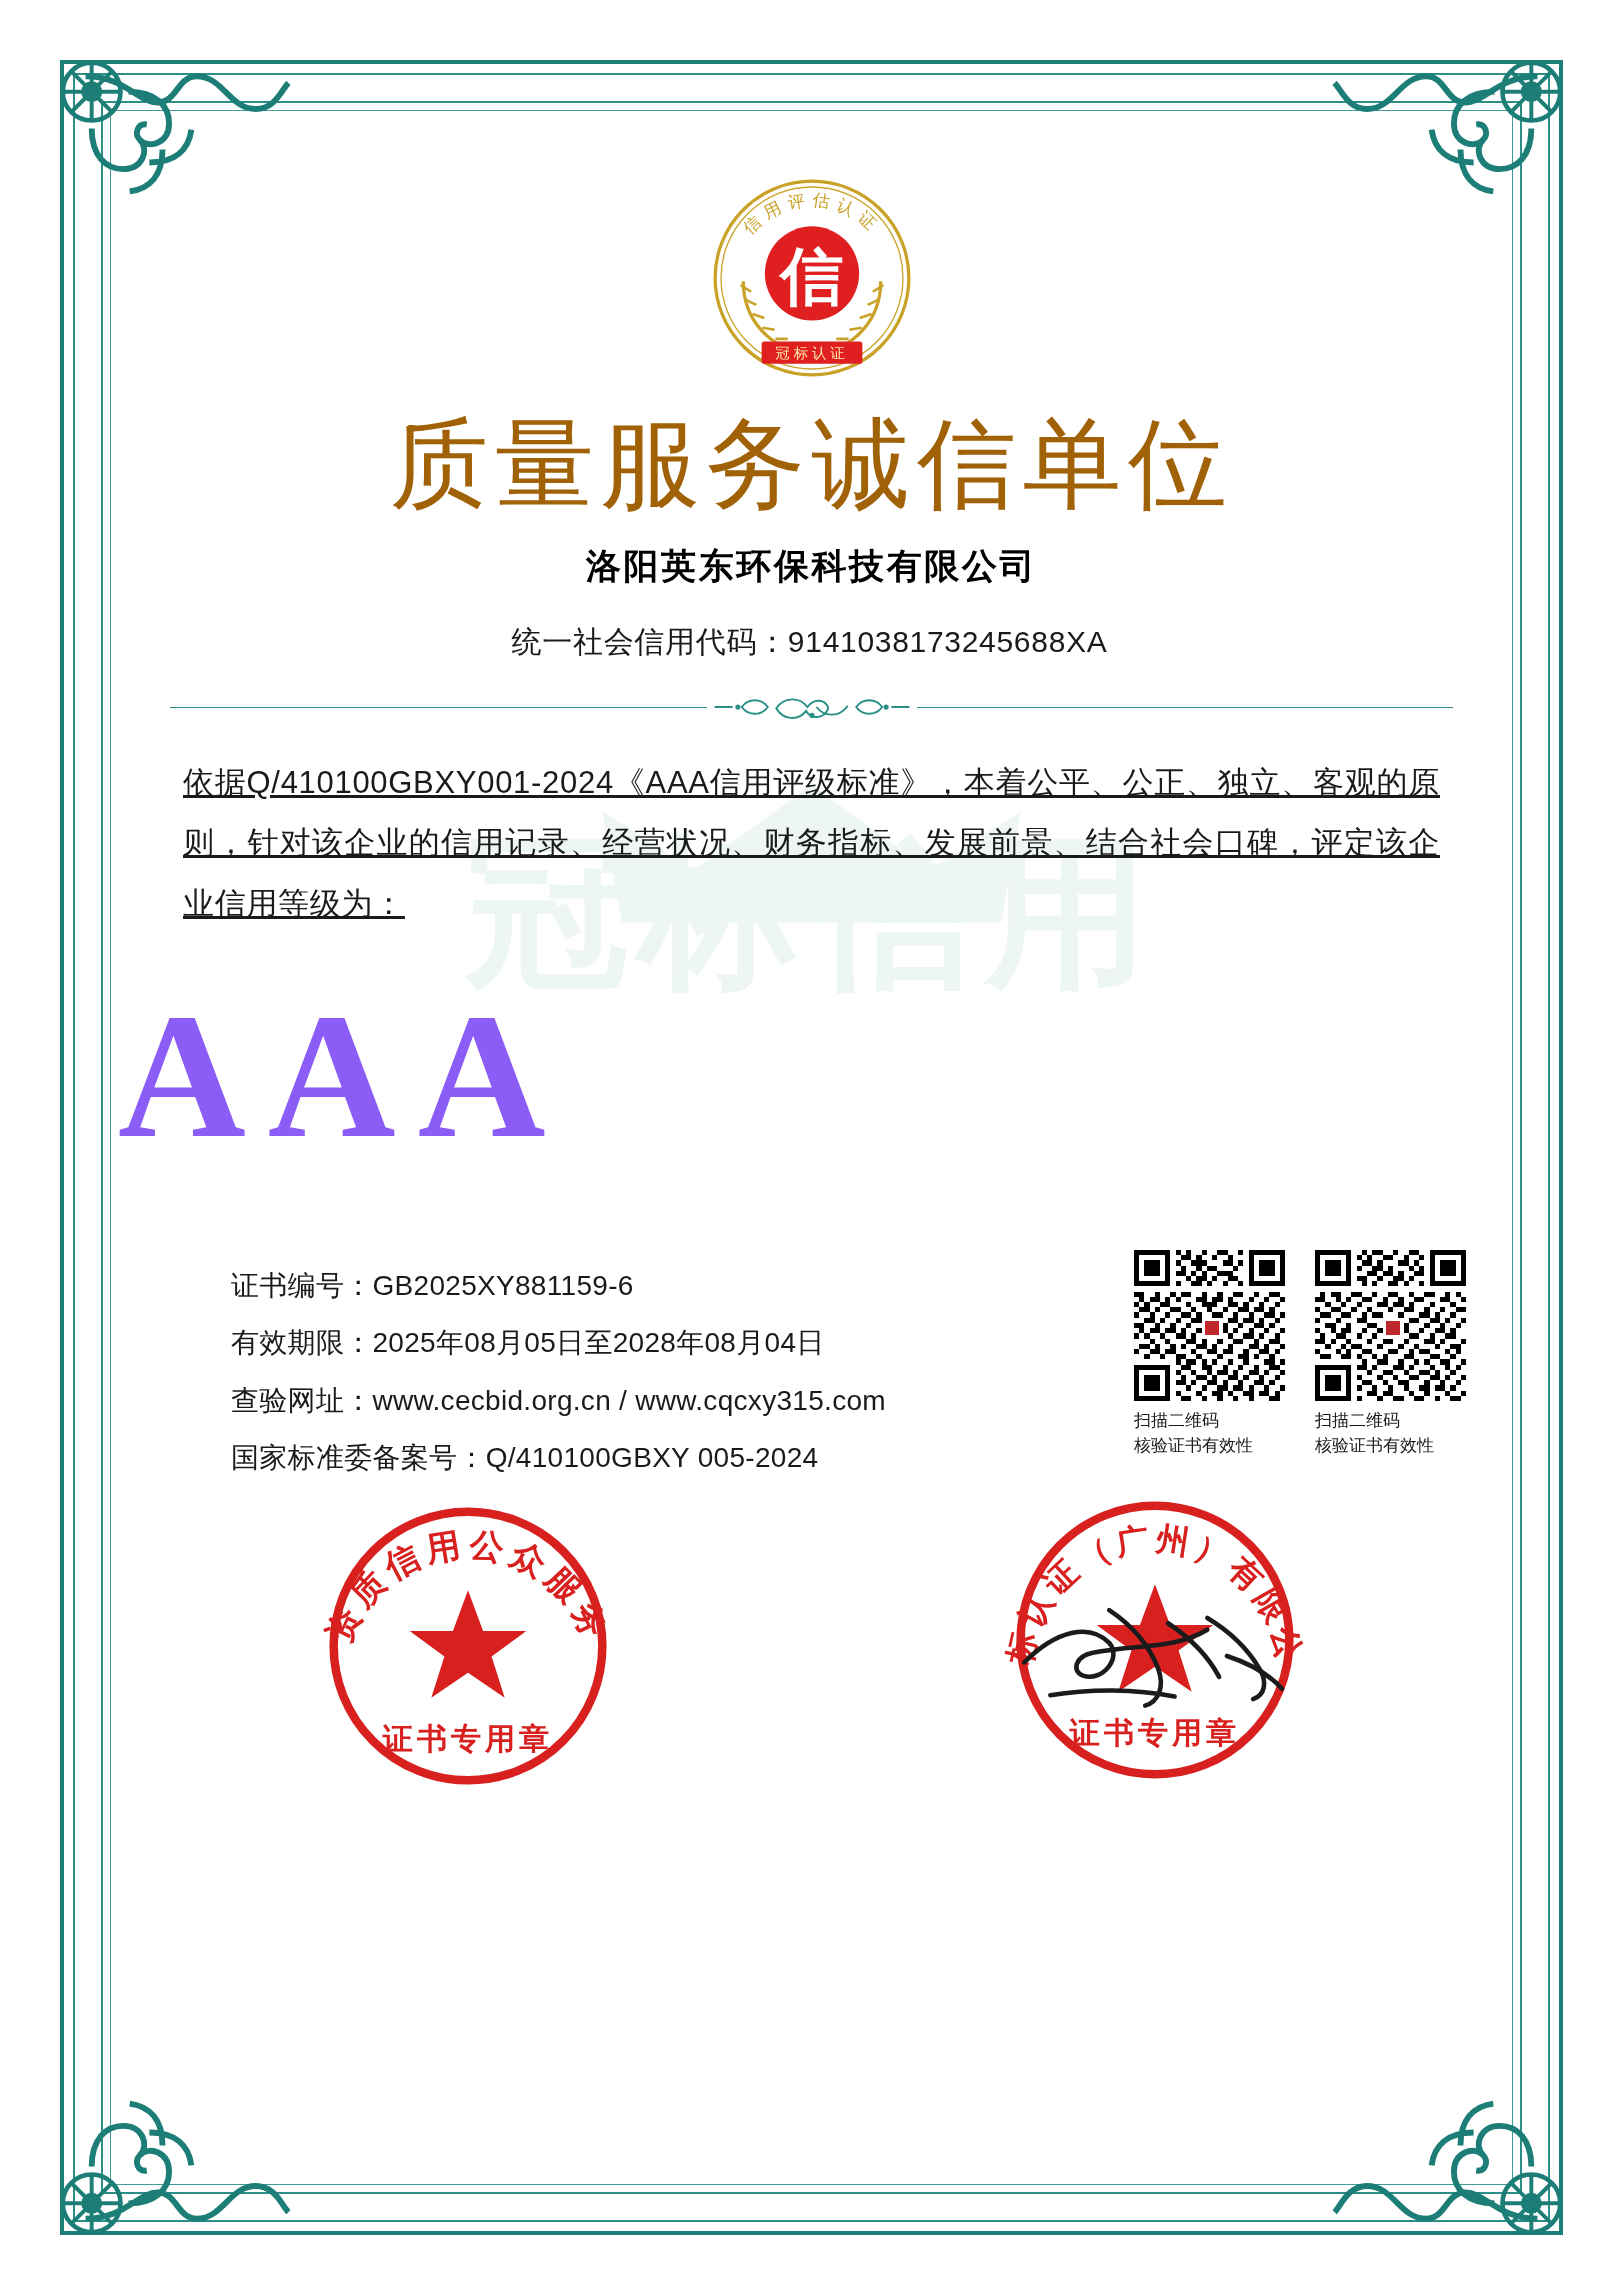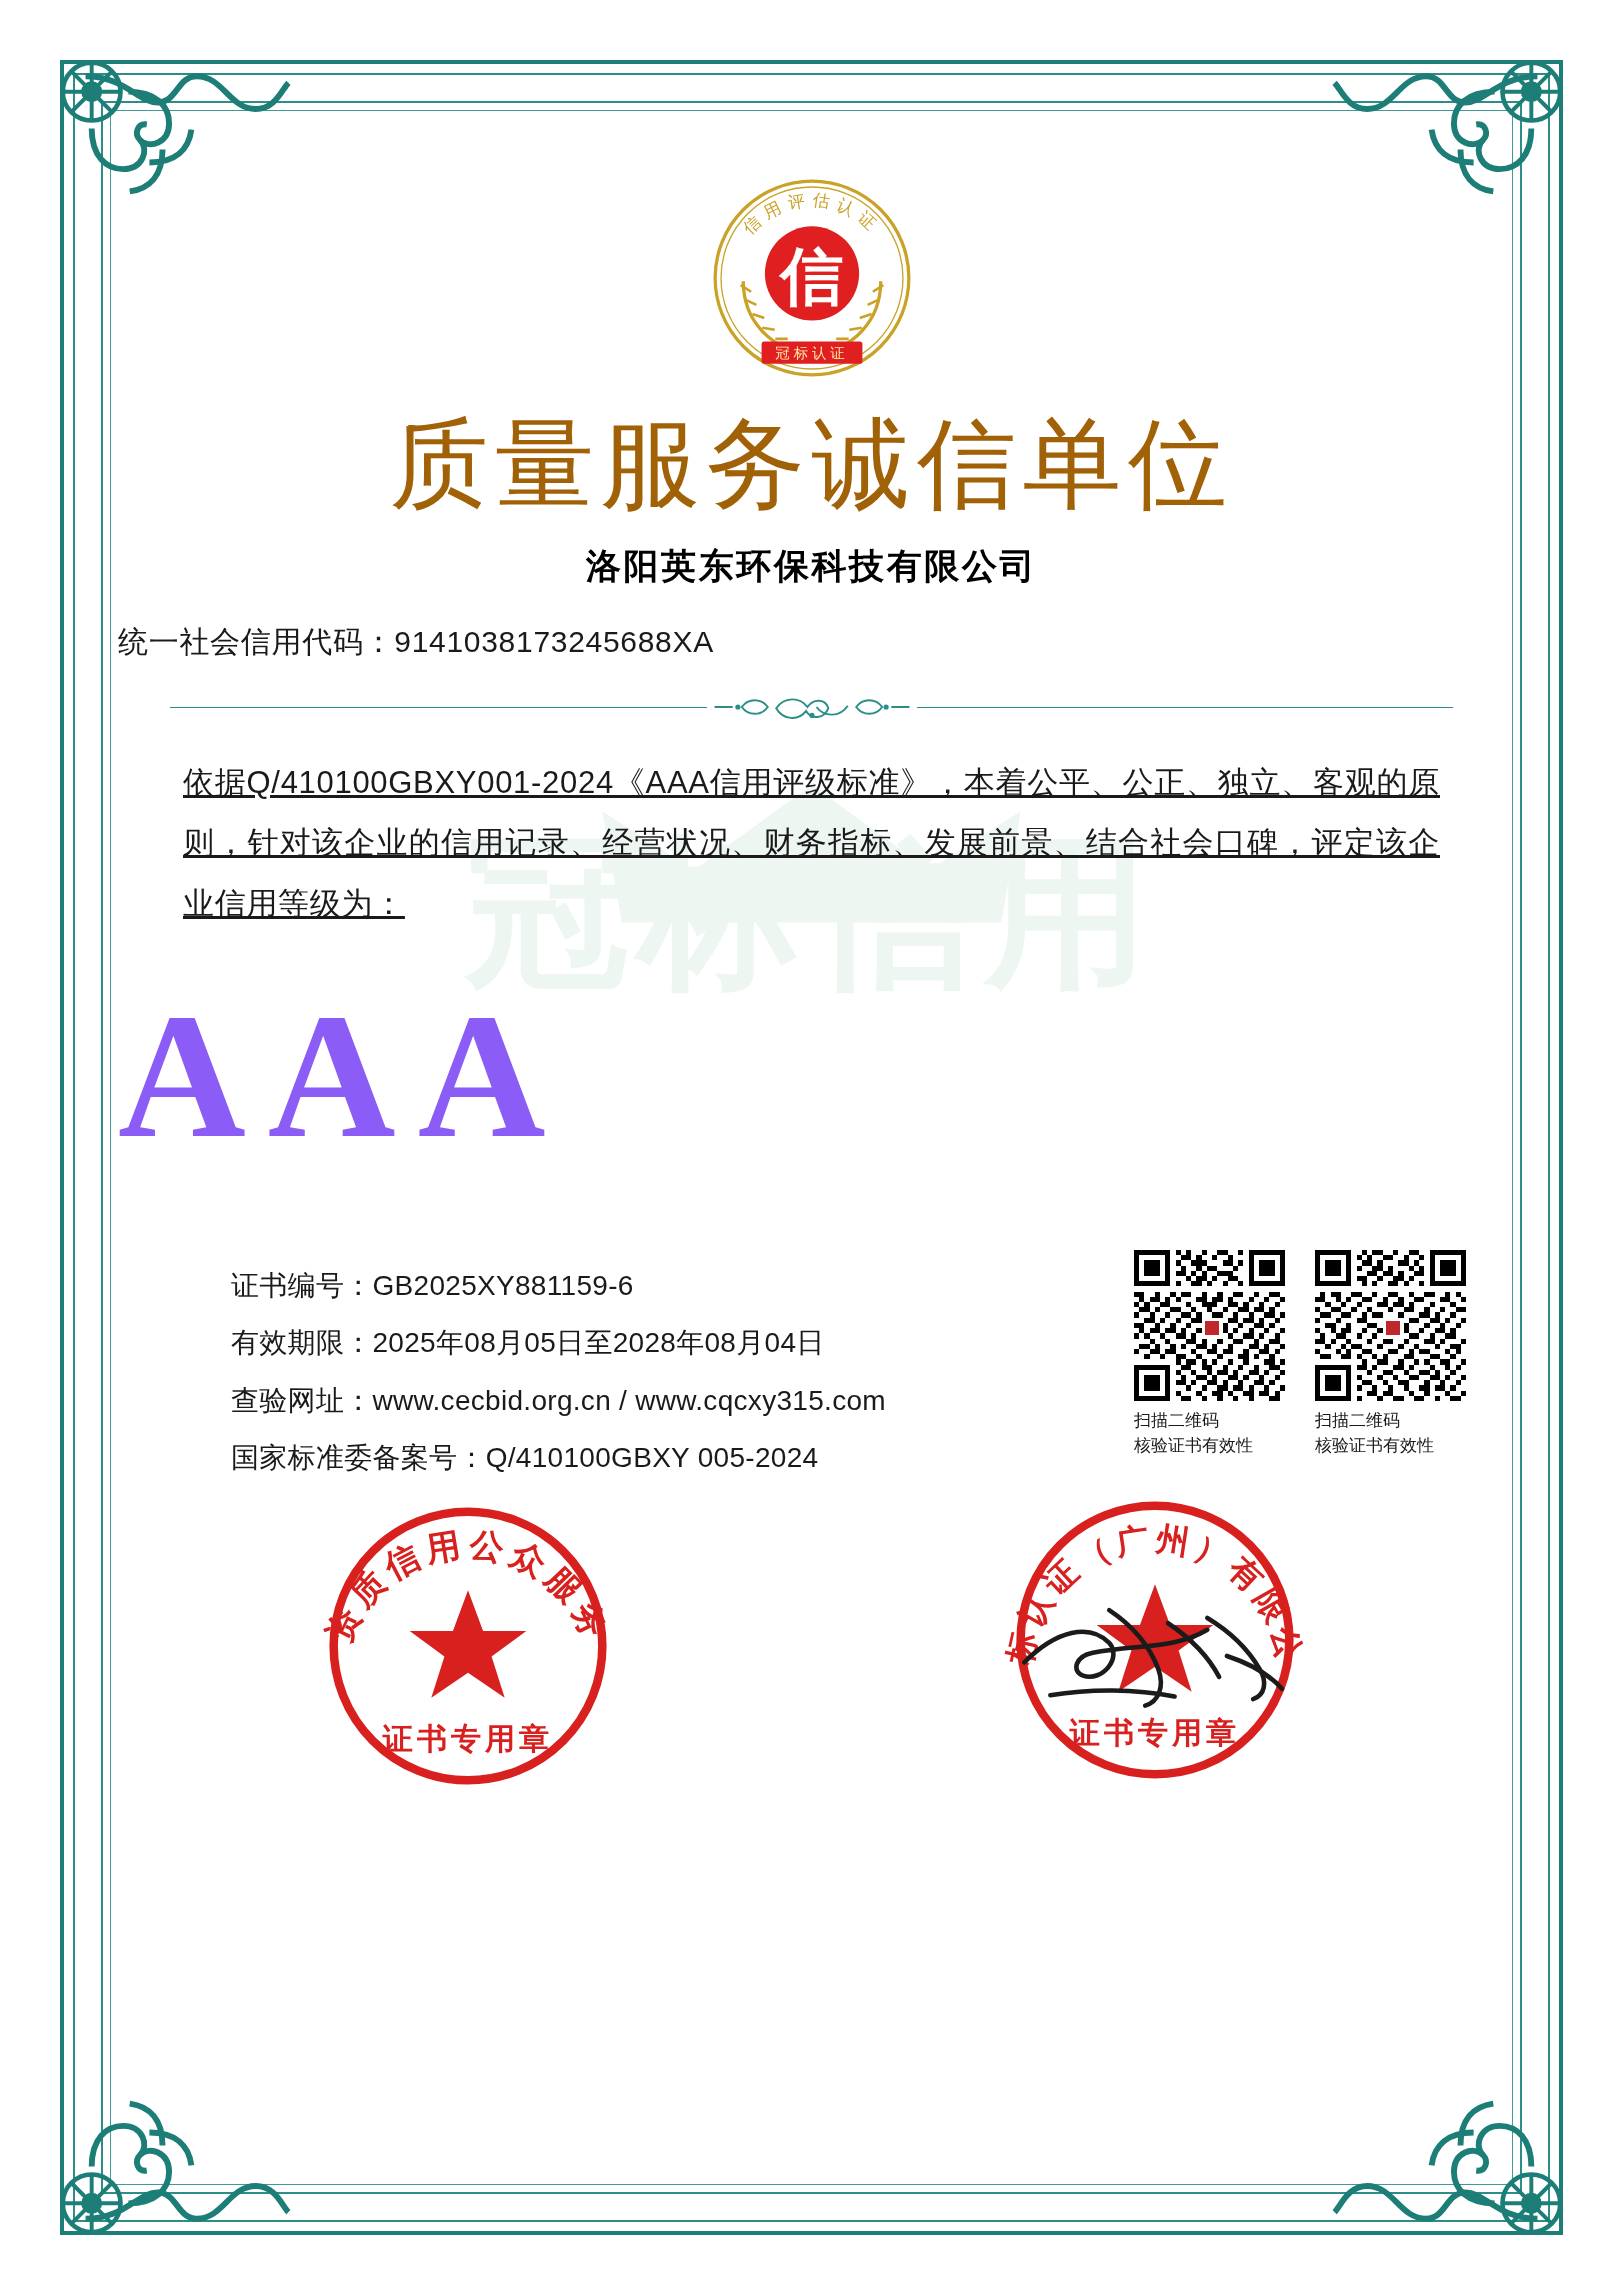--- a/index.html
+++ b/index.html
@@ -158,20 +158,21 @@
     text-align: center;
     font-size: 35px;
     font-weight: bold;
     color: #000000;
     letter-spacing: 2.6px;
   }
   .credit-code {
     position: absolute;
     left: 0; right: 4px;
     top: 504px;
+    text-align: center;
     font-size: 30px;
     color: #1a1a1a;
     letter-spacing: 0.7px;
   }
 
   
   .divider {
     position: absolute;
     left: 52px;
     right: 52px;

